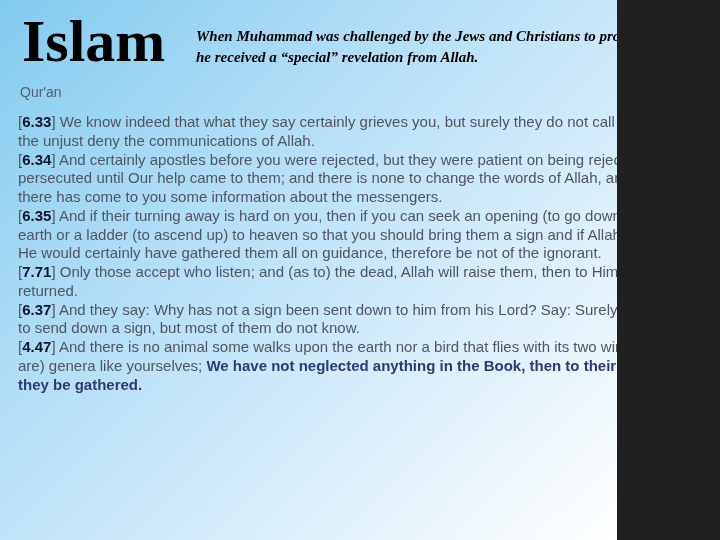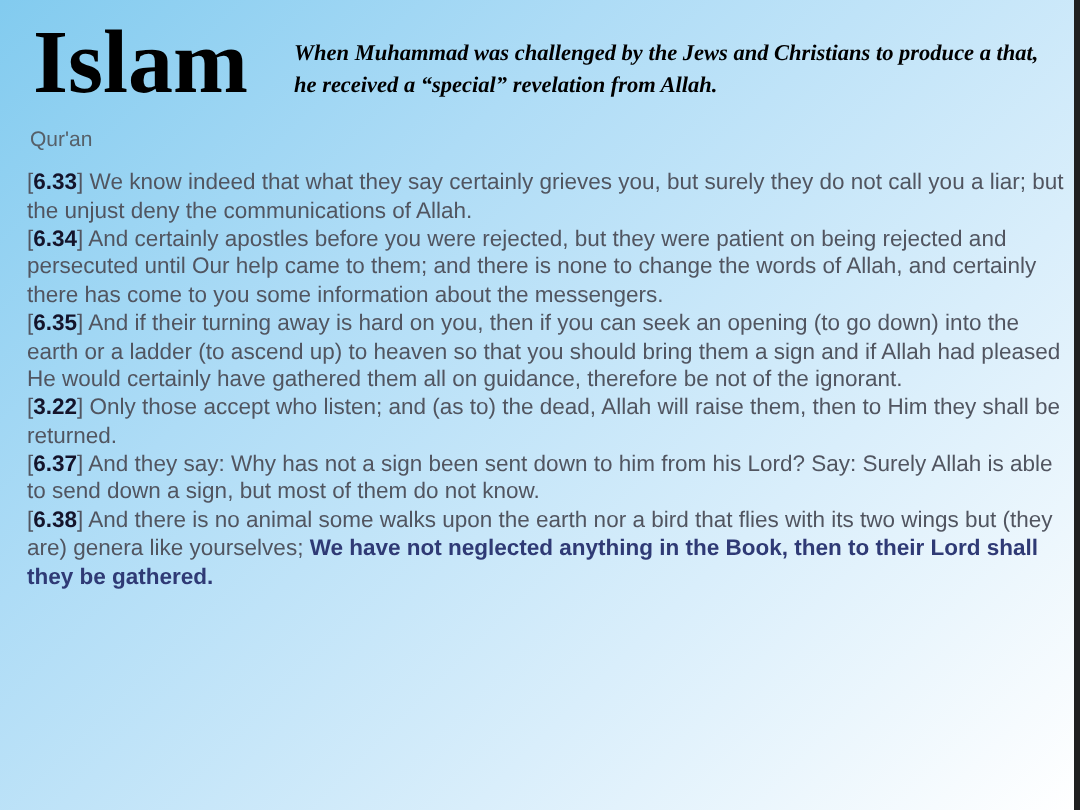--- a/index.html
+++ b/index.html
@@ -3,21 +3,21 @@
 <meta charset="utf-8">
 <title>Slide</title>
 <style>
   html, body {
     margin: 0;
     padding: 0;
     background: #202020;
   }
   .slide {
     position: relative;
-    width: 716px;
+    width: 617px;
     height: 540px;
     overflow: hidden;
     background: linear-gradient(135deg,
       var(--bg-start, #82cbef) 0%,
       #aedcf6 32%,
       #d9eefb 68%,
       var(--bg-end, #ffffff) 100%);
     font-family: "Liberation Sans", sans-serif;
   }
   .title {
@@ -88,17 +88,17 @@
   <h1 class="title">Islam</h1>
 
   <p class="header-note">When Muhammad was challenged by the Jews and Christians to produce a that, he received a “special” revelation from Allah.</p>
 
   <p class="source-label">Qur'an</p>
 
   <div class="verses">
       <p class="verse"><span class="bracket">[</span><span class="vnum bold">6.33</span><span class="bracket">]</span> <span class="run">We know indeed that what they say certainly grieves you, but surely they do not call you a liar; but the unjust deny the communications of Allah.</span></p>
       <p class="verse"><span class="bracket">[</span><span class="vnum bold">6.34</span><span class="bracket">]</span> <span class="run">And certainly apostles before you were rejected, but they were patient on being rejected and persecuted until Our help came to them; and there is none to change the words of Allah, and certainly there has come to you some information about the messengers.</span></p>
       <p class="verse"><span class="bracket">[</span><span class="vnum bold">6.35</span><span class="bracket">]</span> <span class="run">And if their turning away is hard on you, then if you can seek an opening (to go down) into the earth or a ladder (to ascend up) to heaven so that you should bring them a sign and if Allah had pleased He would certainly have gathered them all on guidance, therefore be not of the ignorant.</span></p>
-      <p class="verse"><span class="bracket">[</span><span class="vnum bold">3.22</span><span class="bracket">]</span> <span class="run">Only those accept who listen; and (as to) the dead, Allah will raise them, then to Him they shall be returned.</span></p>
+      <p class="verse"><span class="bracket">[</span><span class="vnum bold">7.71</span><span class="bracket">]</span> <span class="run">Only those accept who listen; and (as to) the dead, Allah will raise them, then to Him they shall be returned.</span></p>
       <p class="verse"><span class="bracket">[</span><span class="vnum bold">6.37</span><span class="bracket">]</span> <span class="run">And they say: Why has not a sign been sent down to him from his Lord? Say: Surely Allah is able to send down a sign, but most of them do not know.</span></p>
-      <p class="verse"><span class="bracket">[</span><span class="vnum bold">6.38</span><span class="bracket">]</span> <span class="run">And there is no animal some walks upon the earth nor a bird that flies with its two wings but (they are) genera like yourselves; </span><span class="run emphasis">We have not neglected anything in the Book, then to their Lord shall they be gathered.</span></p>
+      <p class="verse"><span class="bracket">[</span><span class="vnum bold">4.47</span><span class="bracket">]</span> <span class="run">And there is no animal some walks upon the earth nor a bird that flies with its two wings but (they are) genera like yourselves; </span><span class="run emphasis">We have not neglected anything in the Book, then to their Lord shall they be gathered.</span></p>
     </div>
 </div>
 
 </body></html>

